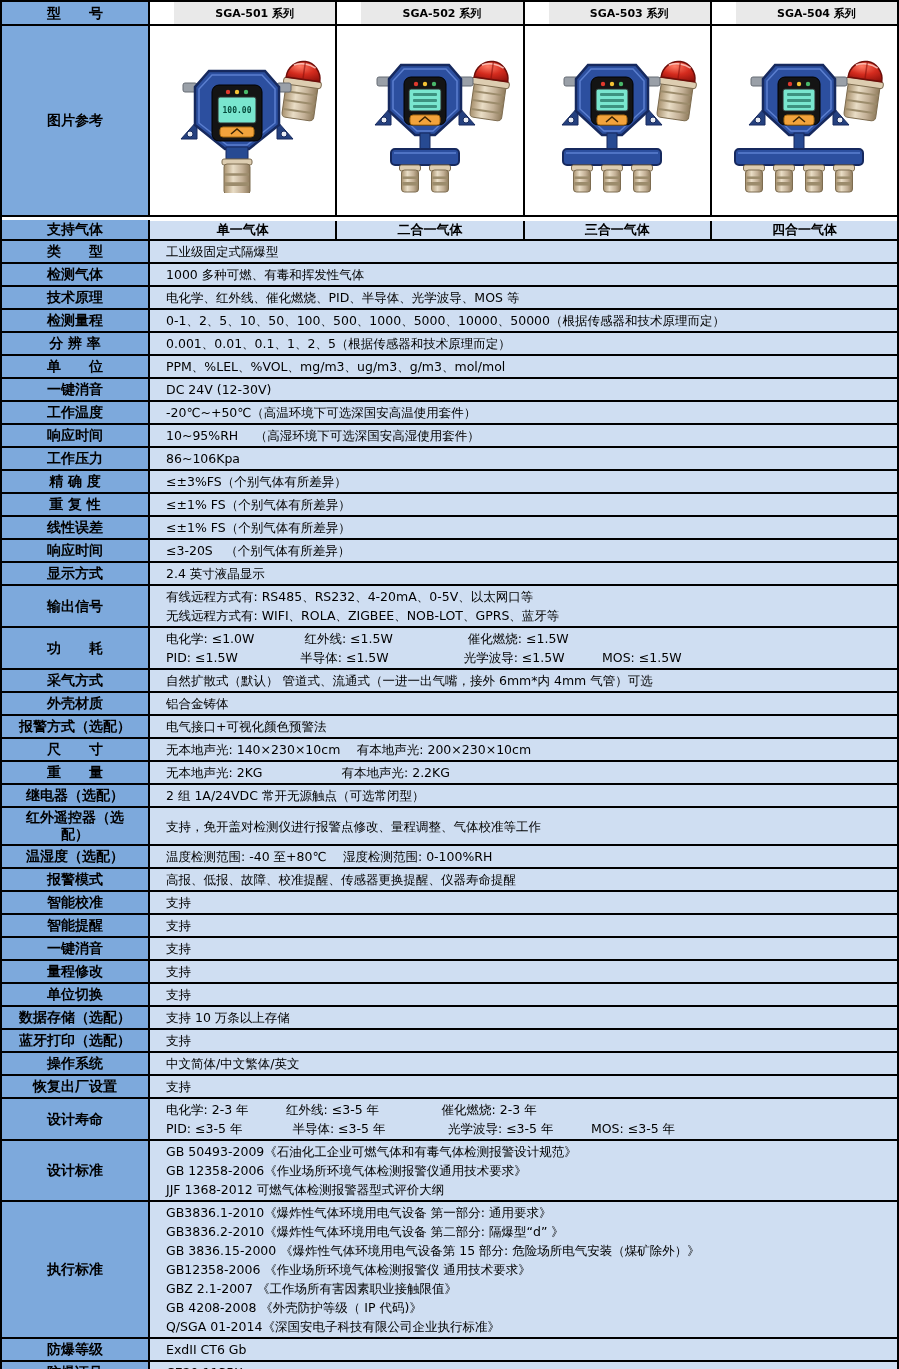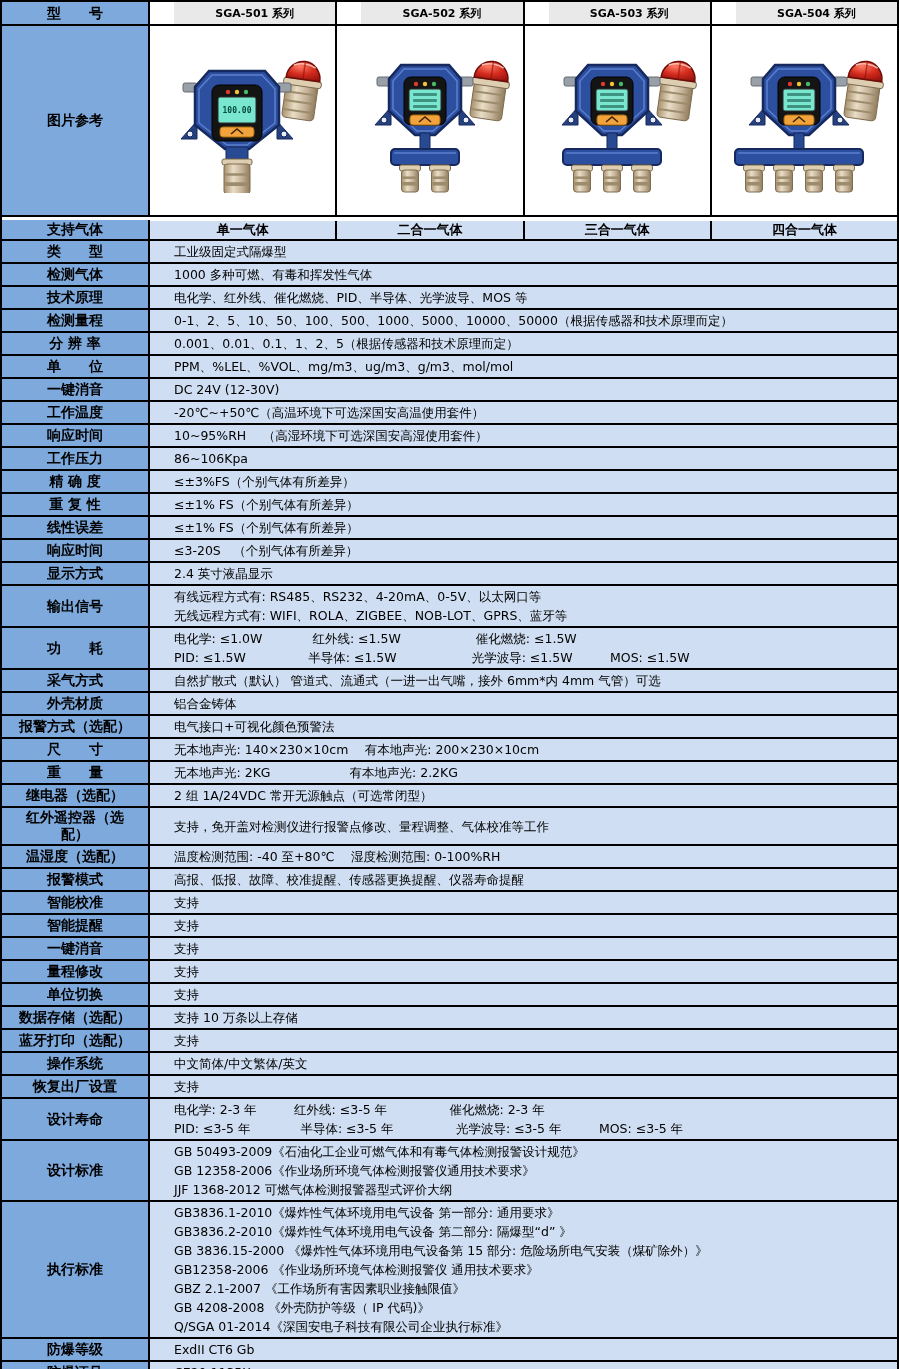--- a/index.html
+++ b/index.html
@@ -14,21 +14,21 @@
   .cell{box-sizing:border-box;}
   .cell-label{
     flex:0 0 148px;width:148px;background:var(--label-bg);
     border-right:2px solid var(--border);
     display:flex;align-items:center;justify-content:center;
     font-weight:bold;font-size:14px;text-align:center;line-height:17px;
     padding:1px 15px;white-space:pre-wrap;
   }
   .cell-value{
     flex:1;background:var(--value-bg);
-    font-size:12.5px;line-height:19px;padding:1px 24px;
+    font-size:12.5px;line-height:19px;padding:1px 16px;
     white-space:pre-wrap;display:flex;flex-direction:column;justify-content:center;
   }
   .header-row{height:24px;}
   .model-cell{
     flex:1;background:var(--model-bg);border-right:2px solid var(--border);
     display:flex;align-items:center;justify-content:center;
     font-weight:bold;font-size:11px;margin-left:24px;
   }
   .model-cell:last-child,.image-cell:last-child,.gas-cell:last-child{border-right:none;}
   .image-row{height:191px;}

